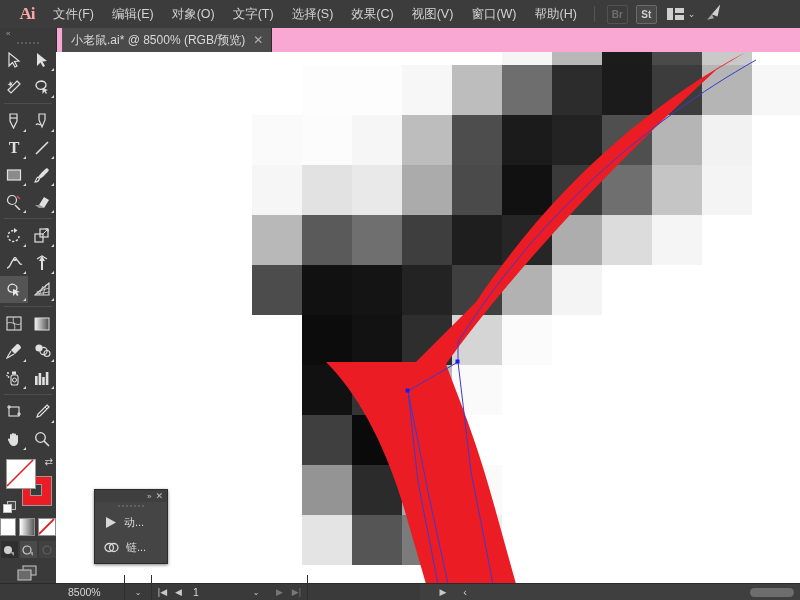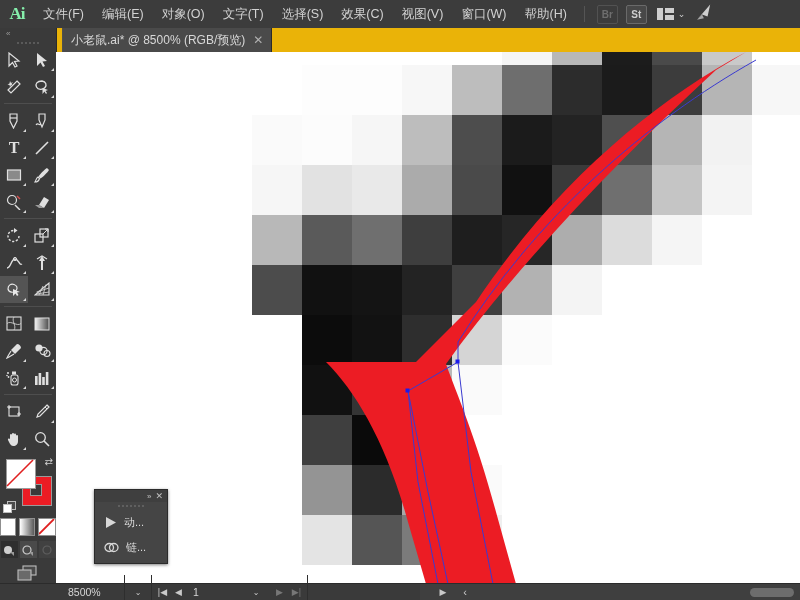--- a/index.html
+++ b/index.html
@@ -14,21 +14,21 @@
 
   
   .menubar{
     position:absolute;left:0;top:0;width:800px;height:28px;
     background:#3c3c3c;display:flex;align-items:center;
     border-bottom:1px solid #2b2b2b;
   }
   .ai-logo{
     width:34px;height:28px;display:flex;align-items:center;justify-content:center;
     font-family:"Liberation Serif","DejaVu Serif",serif;
-    font-weight:bold;font-size:17px;color:#86efac;letter-spacing:-1px;
+    font-weight:bold;font-size:17px;color:#fca5a5;letter-spacing:-1px;padding-left:10px;
   }
   .menu-item{
     padding:0 9px;height:28px;line-height:28px;font-size:12.5px;color:#d2d2d2;
     white-space:nowrap;cursor:default;
   }
   .mb-sep{width:1px;height:16px;background:#555;margin:0 8px;}
   .appbtn{
     width:19px;height:17px;margin:0 4px;border:1px solid #6a6a6a;border-radius:2px;
     display:flex;align-items:center;justify-content:center;
     font-size:10px;font-weight:bold;color:#cfcfcf;background:#484848;
@@ -39,21 +39,21 @@
   .ws-ico i{position:absolute;background:#cfcfcf;display:block;}
   .ws-ico .a{left:0;top:0;width:6px;height:12px;}
   .ws-ico .b{left:8px;top:0;width:9px;height:5px;}
   .ws-ico .c{left:8px;top:7px;width:9px;height:5px;}
   .chev{font-size:9px;color:#cfcfcf;}
   .rocket{margin-left:10px;font-size:15px;color:#cfcfcf;transform:rotate(-12deg);}
 
   
   .tabbar{
     position:absolute;left:56px;top:28px;width:744px;height:24px;
-    background:#eab308;border-bottom:1px solid #2b2b2b;text-align:center;
+    background:#f9a8d4;border-bottom:1px solid #2b2b2b;text-align:center;
   }
   .tab{
     position:absolute;left:6px;top:0;height:24px;
     background:#4a4a4a;border-right:1px solid #2b2b2b;border-left:1px solid #4f4f4f;
     display:flex;align-items:center;padding:0 8px;gap:8px;
   }
   .tab-title{font-size:12px;color:#d8d8d8;white-space:nowrap;}
   .tab-close{font-size:12px;color:#b0b0b0;line-height:1;}
 
   

